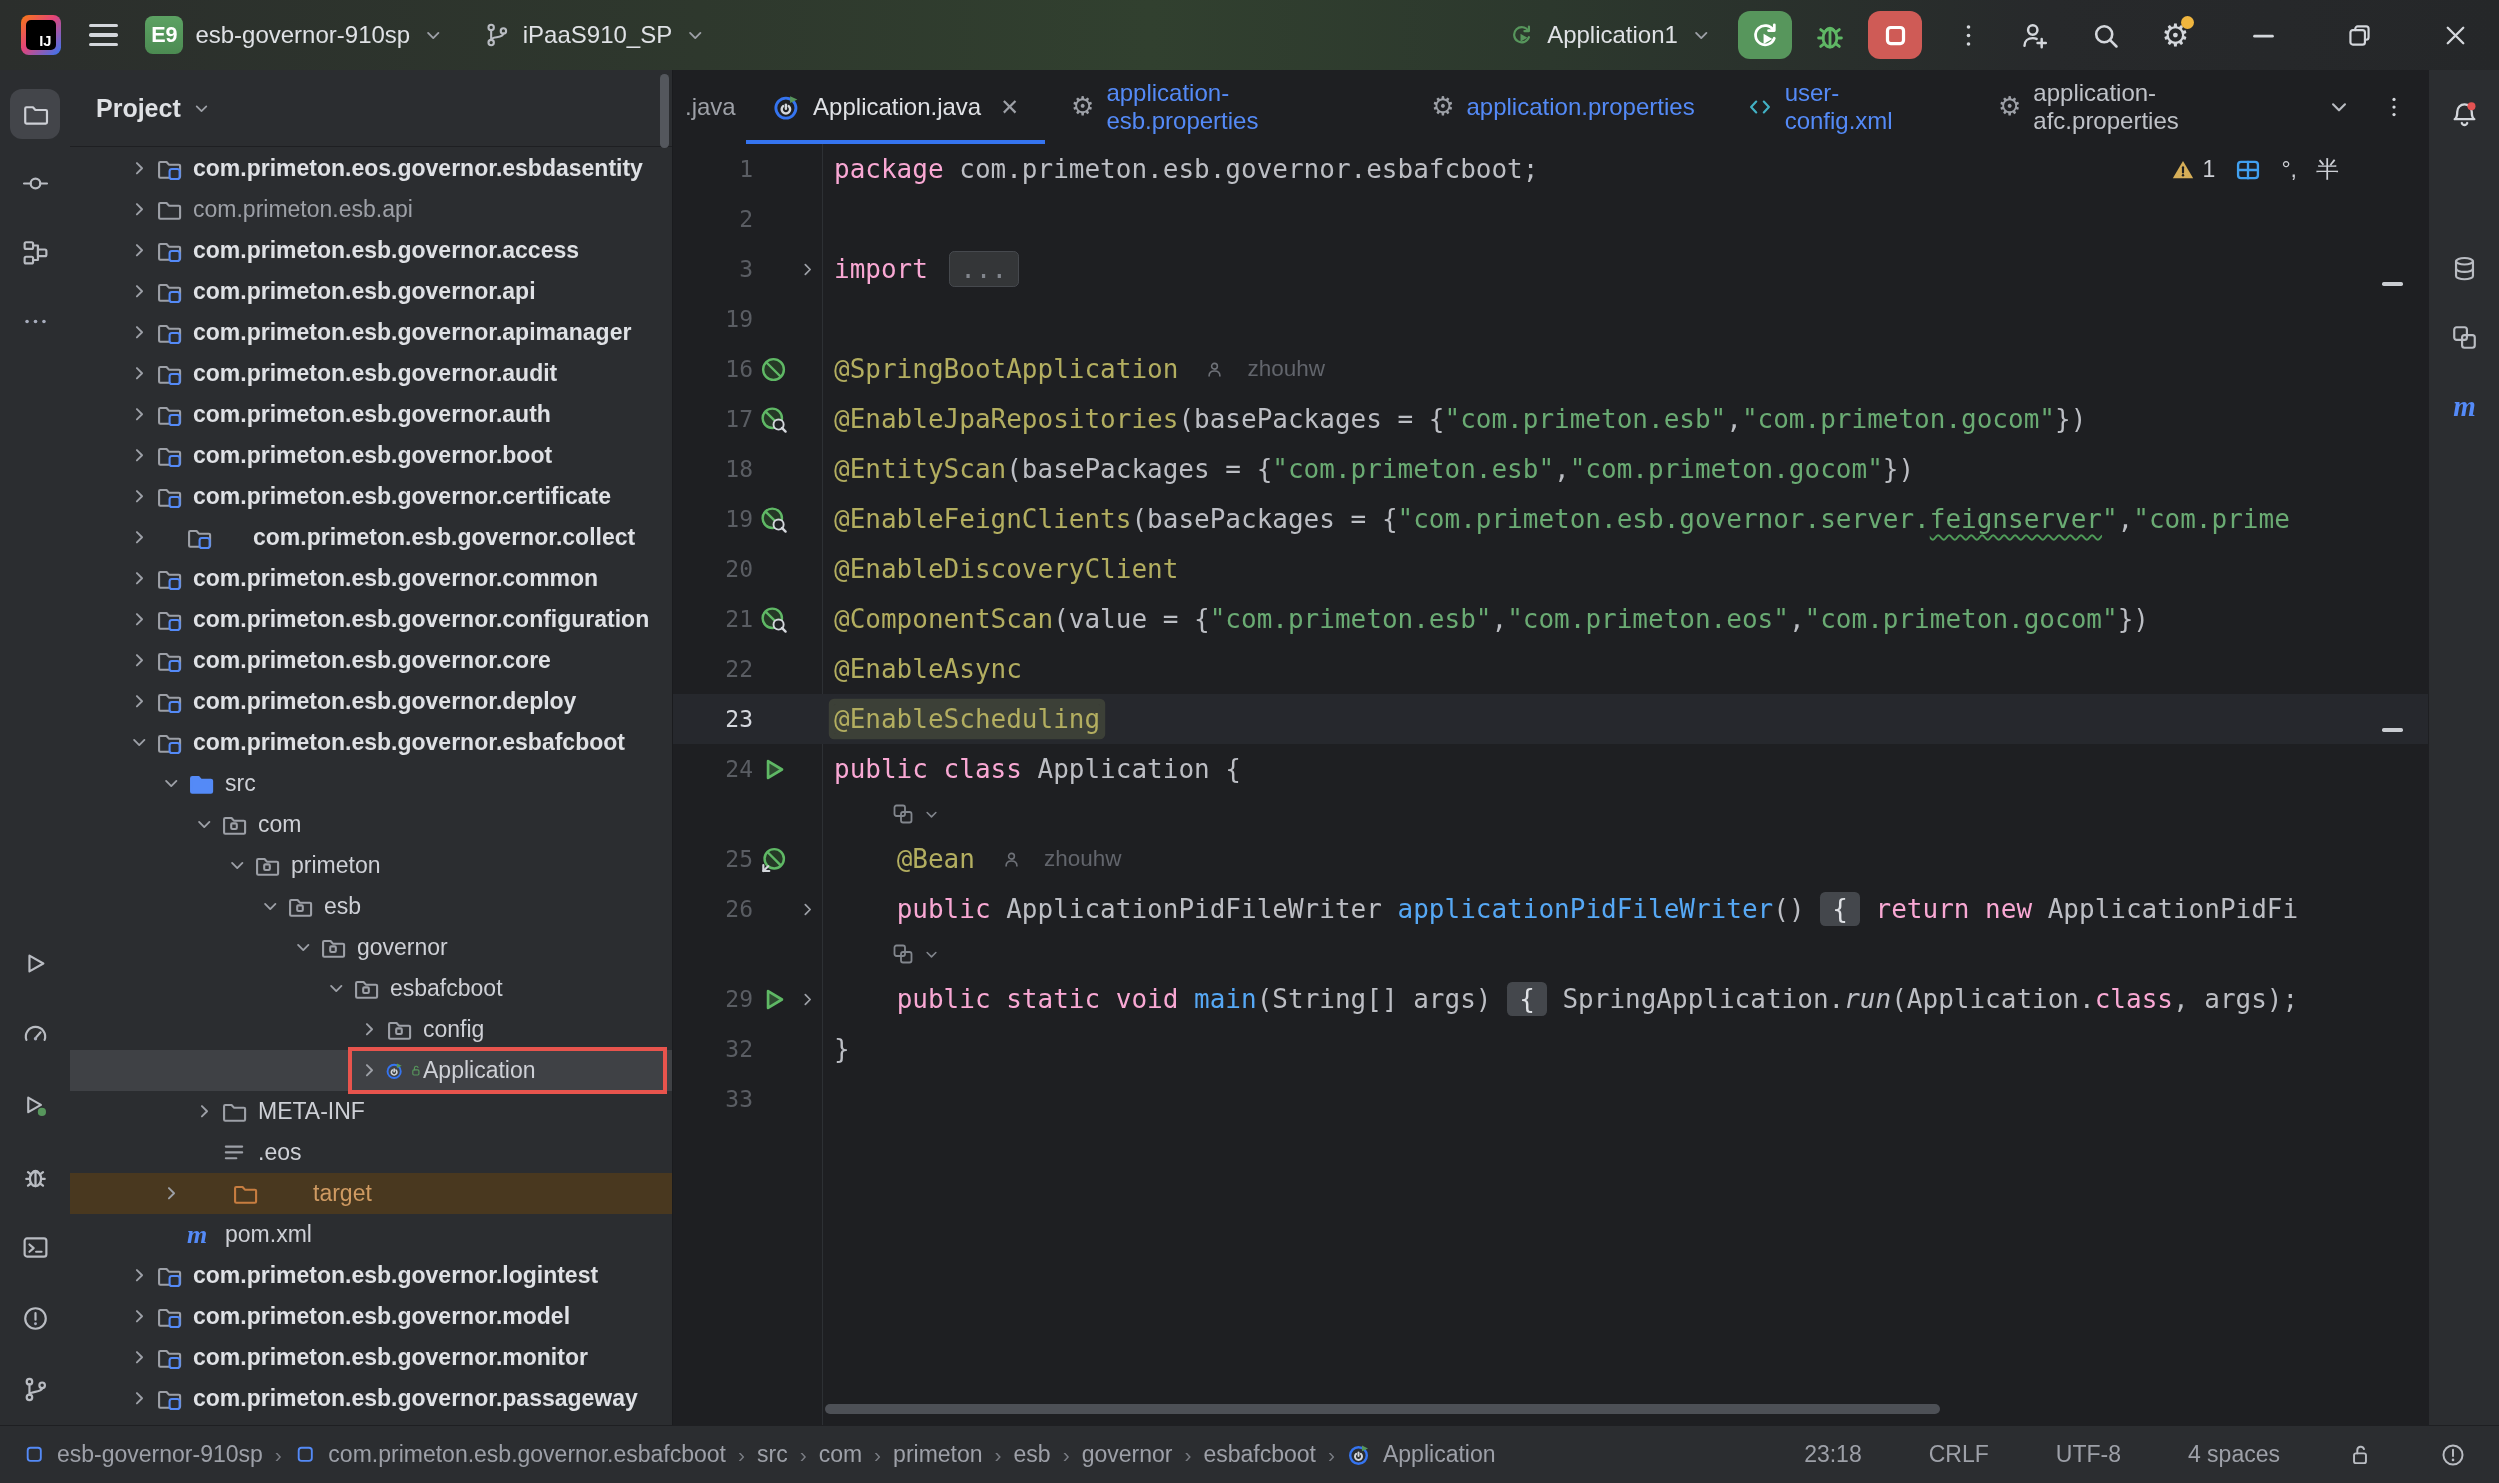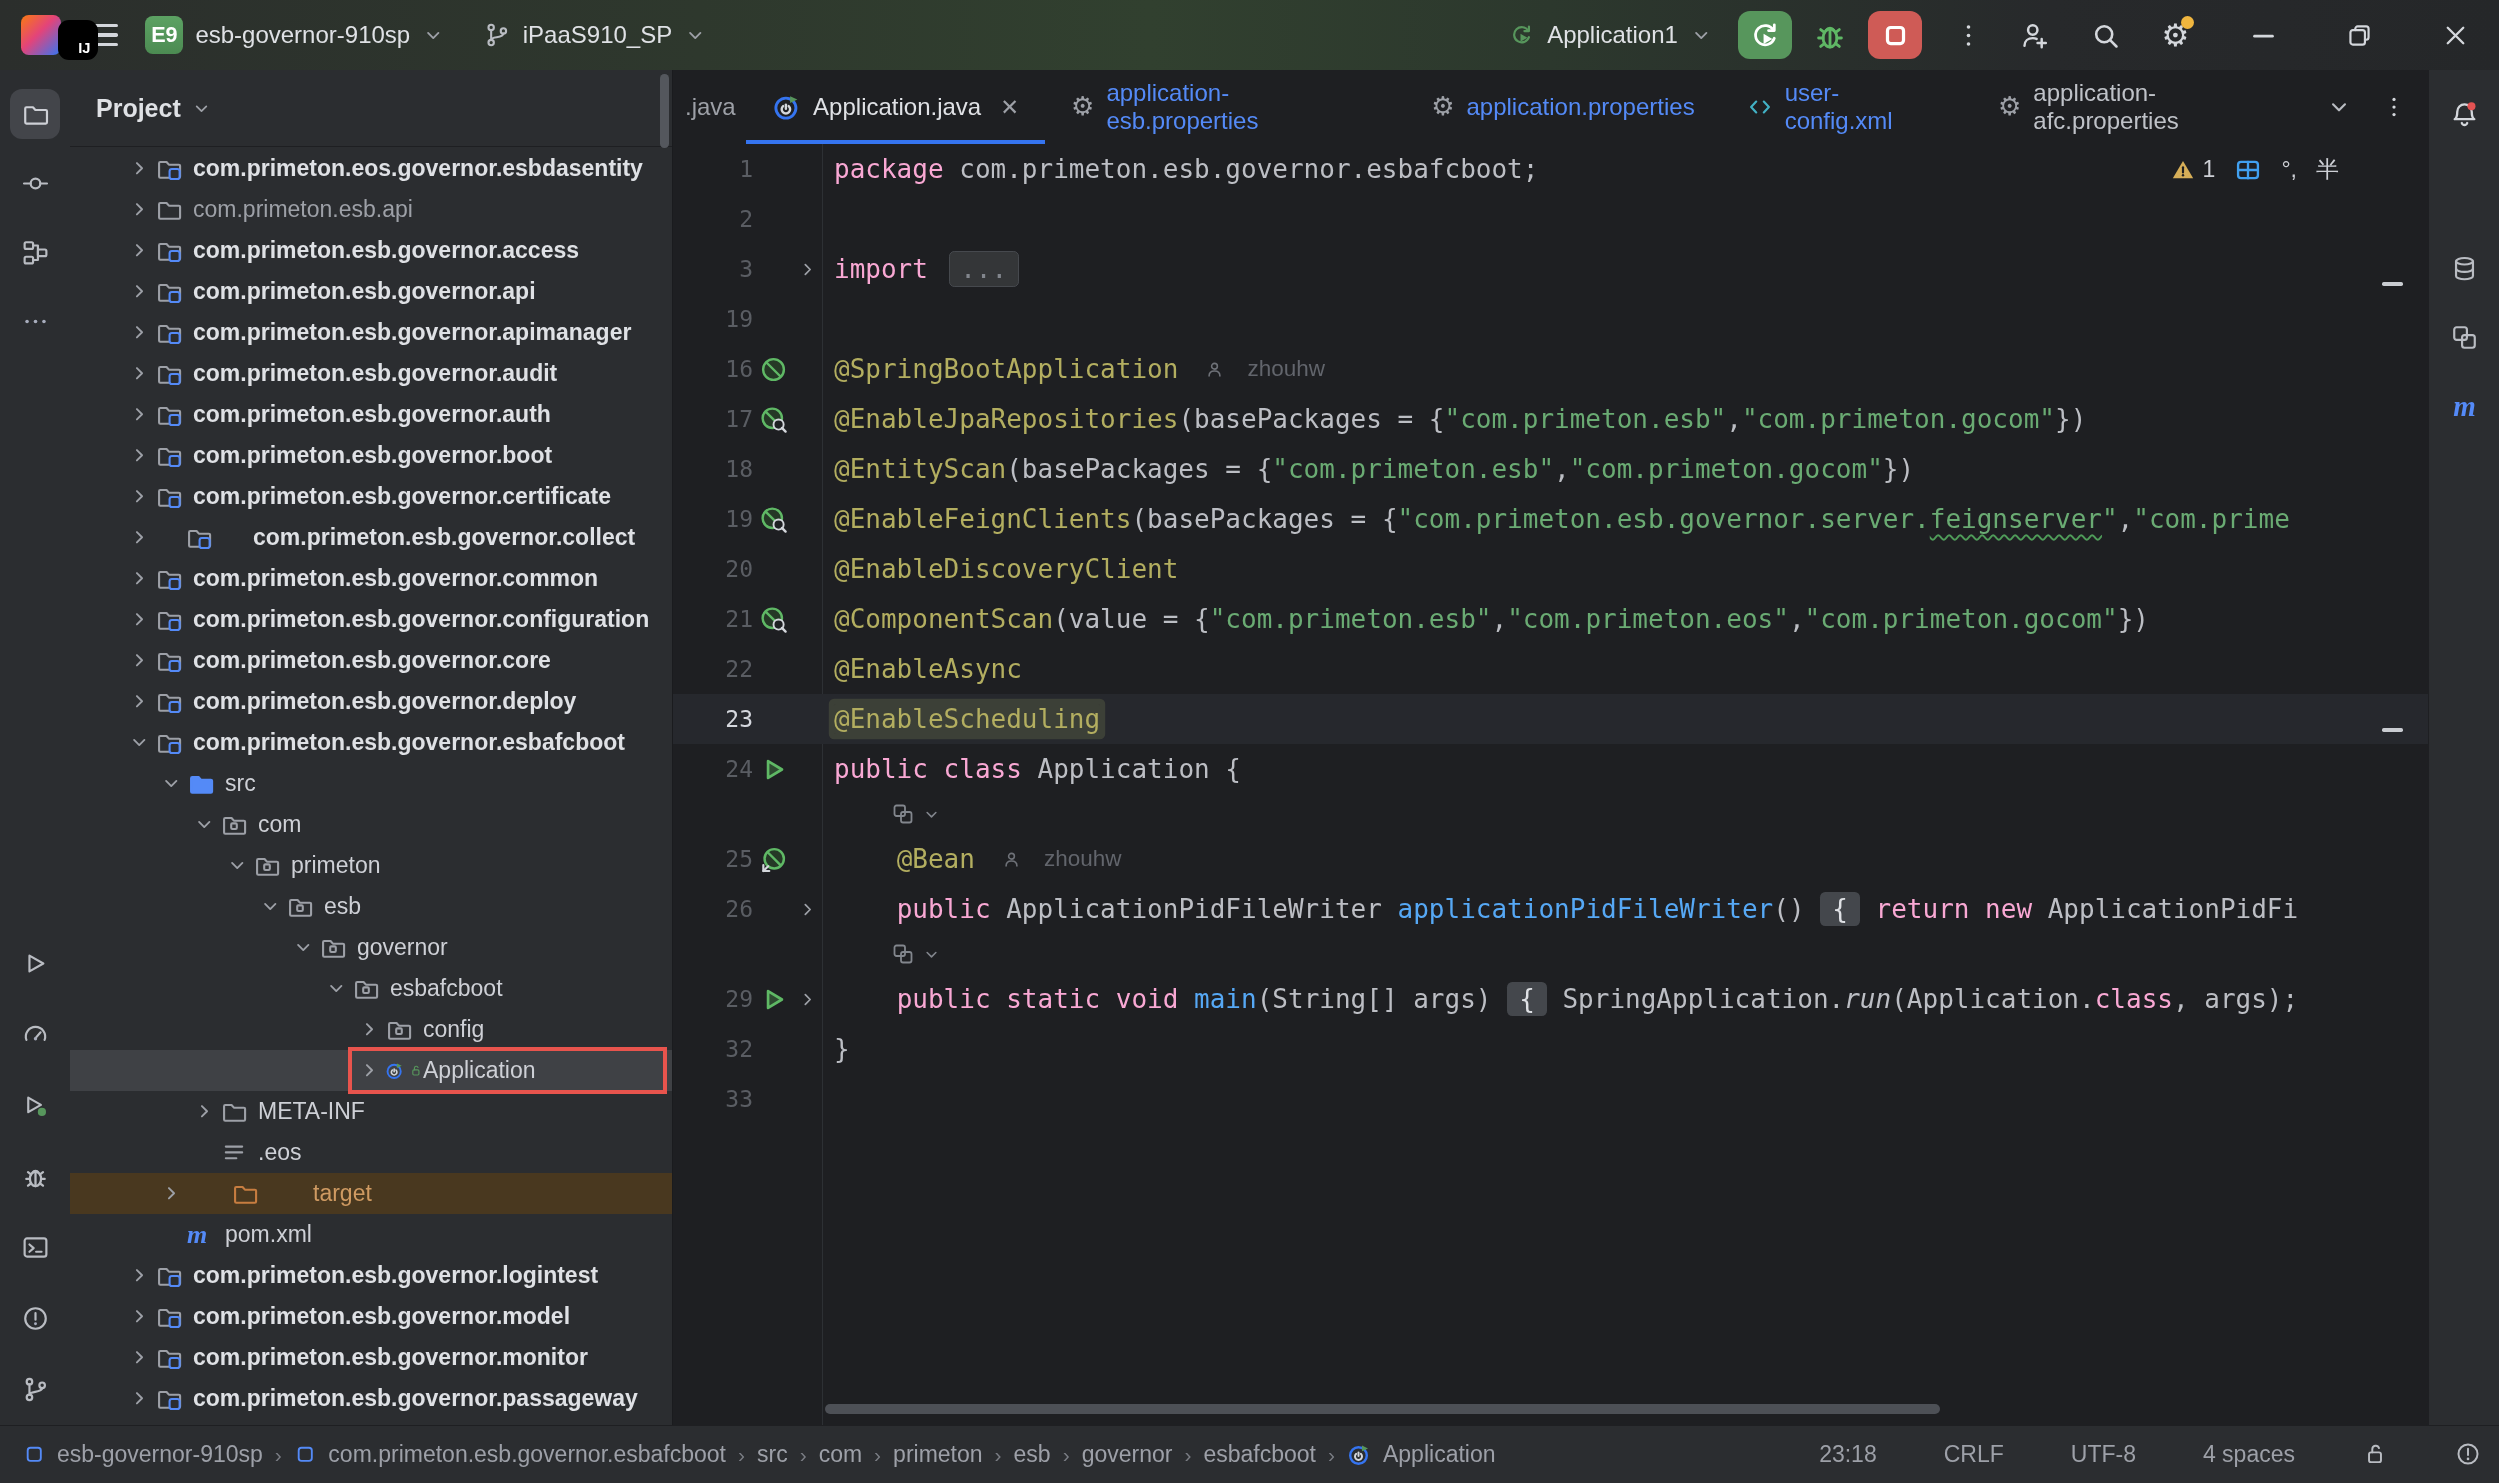--- a/index.html
+++ b/index.html
@@ -2,21 +2,21 @@
 <html style="font-size:14px"><head>
 <meta charset="utf-8">
 <style>
   html,body{margin:0;padding:0;background:#111;}
   #root{position:relative;width:2500px;height:1483px;background:#1e1f22;font-family:"Liberation Sans",sans-serif;color:#ced0d6;overflow:hidden;-webkit-font-smoothing:antialiased;}
   
   .titlebar{position:absolute;left:0;top:0;width:100%;height:70px;display:flex;align-items:center;
     background:linear-gradient(90deg,#2b2e2c 0%,#2e382d 28%,#31402f 46%,#2c382d 62%,#27292b 82%,#252729 100%);}
   .tb-left{display:flex;align-items:center;gap:22.5px;padding-left:21px;}
   .logo{width:40px;height:40px;border-radius:7.8px;background:linear-gradient(135deg,#f97a12 0%,#e3447a 45%,#3177f6 100%);position:relative;}
-  .logo span{position:absolute;left:5.2px;top:5.2px;right:5.2px;bottom:5.2px;background:#000;border-radius:11px;color:#fff;font-weight:700;font-size:14.7px;display:flex;align-items:flex-start;justify-content:flex-start;padding:20px;margin-left:32px;}
+  .logo span{position:absolute;left:5.2px;top:5.2px;right:5.2px;bottom:5.2px;background:#000;border-radius:5px;color:#fff;font-weight:700;font-size:14.7px;display:flex;align-items:flex-start;justify-content:flex-start;padding:13px;}
   .hamburger{display:flex;flex-direction:column;gap:6px;cursor:pointer;padding:5.2px;}
   .hamburger i{display:block;width:29px;height:3.5px;border-radius:1.7px;background:#d4d7dc;}
   .proj-chip{display:flex;align-items:center;gap:12px;}
   .badge{width:38px;height:38px;border-radius:7.8px;background:linear-gradient(180deg,#5ca263,#4c8b52);color:#fff;font-weight:700;font-size:21.6px;display:flex;align-items:center;justify-content:center;}
   .tb-name{font-size:24px;color:#dfe1e5;}
   .tb-dim{color:#9da0a7}
   .tb-right{margin-left:auto;display:flex;align-items:center;gap:26px;padding-right:24px;}
   .chip{width:54px;height:48px;border-radius:12px;display:flex;align-items:center;justify-content:center;}
   .chip.green{background:#57965c}
   .chip.red{background:#cf5b56}
@@ -77,21 +77,21 @@
   .tk-author{font-family:"Liberation Sans",sans-serif;font-size:22.5px;color:#62656c;margin-left:26px;display:inline-flex;align-items:center;gap:22px;}
   .inline-widget{display:flex;align-items:center;gap:7px;padding-left:218px;}
   .inspect-widget{position:absolute;top:10.4px;right:90px;display:flex;align-items:center;gap:19px;font-size:23px;color:#ced0d6;}
   .h-scroll{position:absolute;left:152px;bottom:12px;width:1115px;height:10.4px;border-radius:5.2px;background:#4d5056;}
   .mark{position:absolute;right:26px;width:21px;height:3.5px;background:#c9ccd1;border-radius:1.7px;}
   
   .statusbar{position:absolute;left:0;bottom:0;width:100%;height:57px;background:#2b2d30;border-top:0.9px solid #1e1f22;display:flex;align-items:center;font-size:23px;color:#9da0a8;}
   .sb-left{display:flex;align-items:center;gap:12px;padding-left:22.5px;white-space:nowrap;}
   .crumb{display:flex;align-items:center;gap:12px;}
   .crumb-sep{color:#7a7d84;font-size:21px;}
-  .sb-right{margin-left:auto;display:flex;align-items:flex-start;gap:67px;padding-right:19px;}
+  .sb-right{margin-left:auto;display:flex;align-items:flex-end;gap:67px;padding-right:34px;}
   svg{display:block}
 </style>
 </head>
 <body>
 
 <div id="root">
 
   <div class="titlebar">
     <div class="tb-left">
       <div class="logo">

